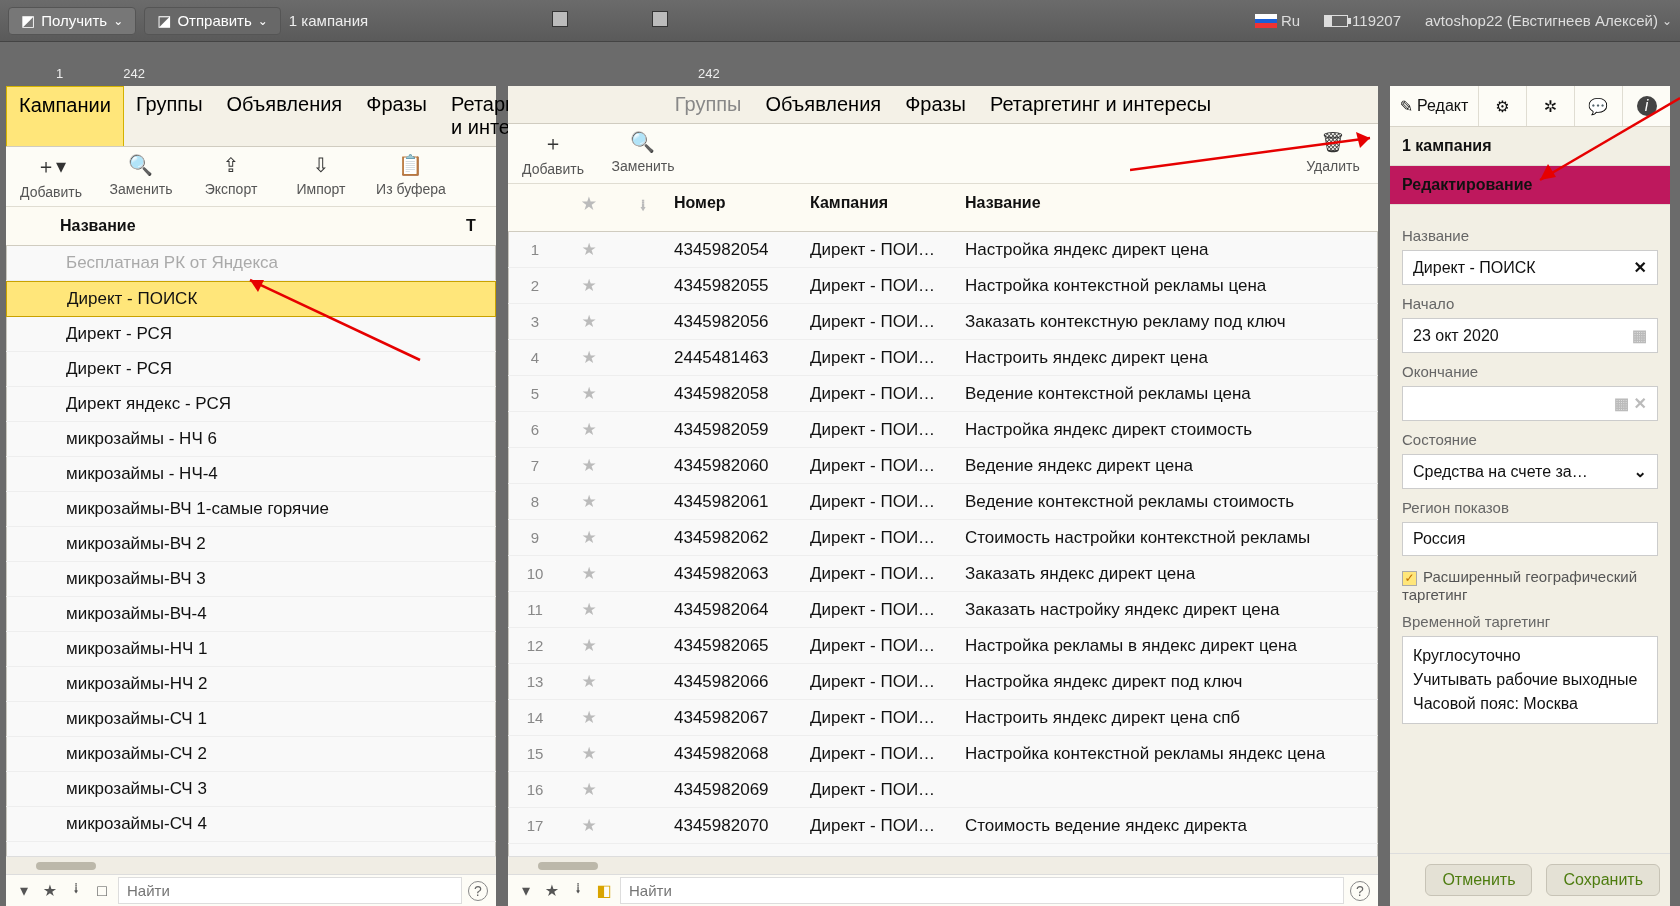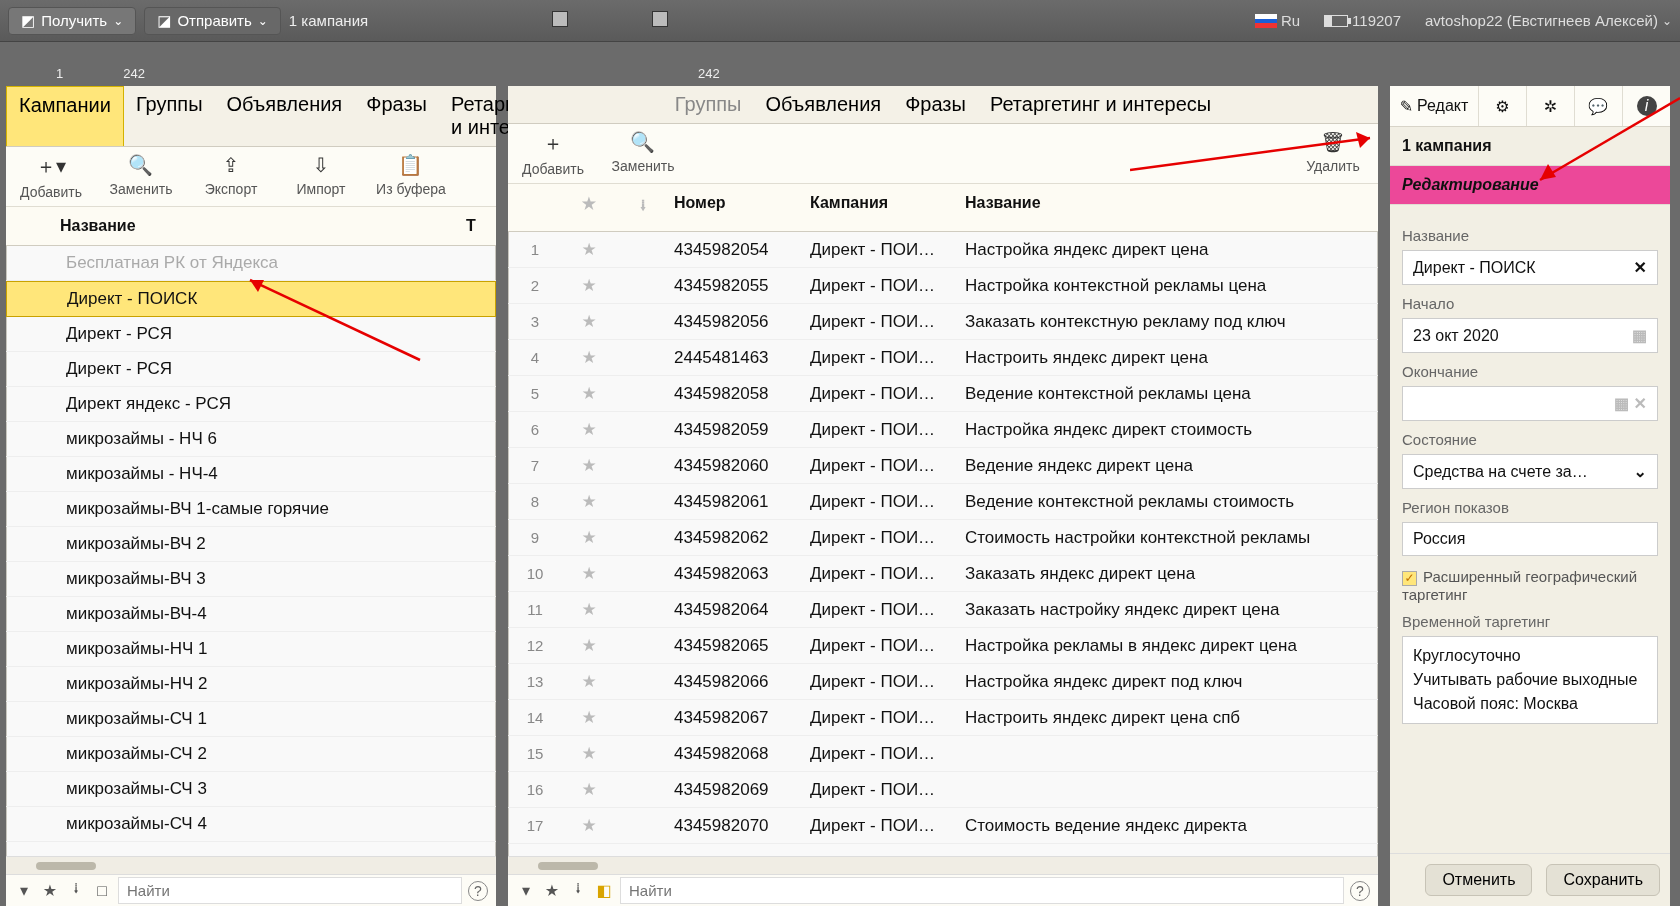--- a/index.html
+++ b/index.html
@@ -73,24 +73,24 @@
 
 
 .r-top { display:flex; border-bottom:1px solid #d8d4c8; background:#fdfcf6; }
 .r-top .rt { flex:1; text-align:center; padding:10px 2px; font-size:16px; display:flex; align-items:center; justify-content:center; gap:4px;}
 .r-top .rt + .rt { border-left:1px solid #e0ddd2; width:48px; flex:0 0 48px;}
 .r-body { padding: 12px; overflow:hidden; flex:1; background:#f2efe4;}
 .r-body .lab { font-size:15px; color:#666; margin:10px 0 6px;}
 .r-body .fld { background:#fff; border:1px solid #ccc; padding:7px 10px; font-size:16px; display:flex; align-items:center; }
 .r-body .fld .x { margin-left:auto; font-weight:bold;}
 .r-h { font-weight:bold; font-size:16px; padding:10px 12px; border-bottom:1px solid #e0ddd2; background:#f2efe4;}
-.r-h.white { background:#ec4899;font-style:italic; }
+.r-h.white { background:#be185d; }
 .chk { display:inline-block; width:15px; height:15px; border:1px solid #aaa; background:#ffe67a; margin-right:6px; text-align:center; font-size:12px; color:#c07000; line-height:13px; vertical-align:middle;}
 .r-foot { border-top:1px solid #ddd; padding:10px; display:flex; gap:14px; justify-content:flex-end; background:#f2efe4;}
-.r-foot button { background:#e4e1d5; border:1px solid #c7c3b6; padding:6px 16px; font-size:16px; color:#000000; border-radius:6px; }
+.r-foot button { background:#e4e1d5; border:1px solid #c7c3b6; padding:6px 16px; font-size:16px; color:#4d7c0f; border-radius:6px; }
 
 
 .arrow { position:absolute; pointer-events:none; }
 .arrow svg line { stroke:#e60000; stroke-width:2.5; }
 .arrow svg polygon { fill:#e60000; }
 </style>
 </head>
 <body>
 
 <div class="appbar">
@@ -358,20 +358,21 @@
           <div class="cell mid-col1">4345982067</div>
           <div class="cell mid-col2">Директ - ПОИ…</div>
           <div class="cell mid-col3">Настроить яндекс директ цена спб</div>
         </div>
         <div class="row">
           <div class="mid-num">15</div>
           <div class="mid-star">★</div>
           <div class="mid-arr"></div>
           <div class="cell mid-col1">4345982068</div>
           <div class="cell mid-col2">Директ - ПОИ…</div>
+          <div class="cell mid-col3">Настройка контекстной рекламы яндекс цена</div>
         </div>
         <div class="row">
           <div class="mid-num">16</div>
           <div class="mid-star">★</div>
           <div class="mid-arr"></div>
           <div class="cell mid-col1">4345982069</div>
           <div class="cell mid-col2">Директ - ПОИ…</div>
         </div>
         <div class="row">
           <div class="mid-num">17</div>

